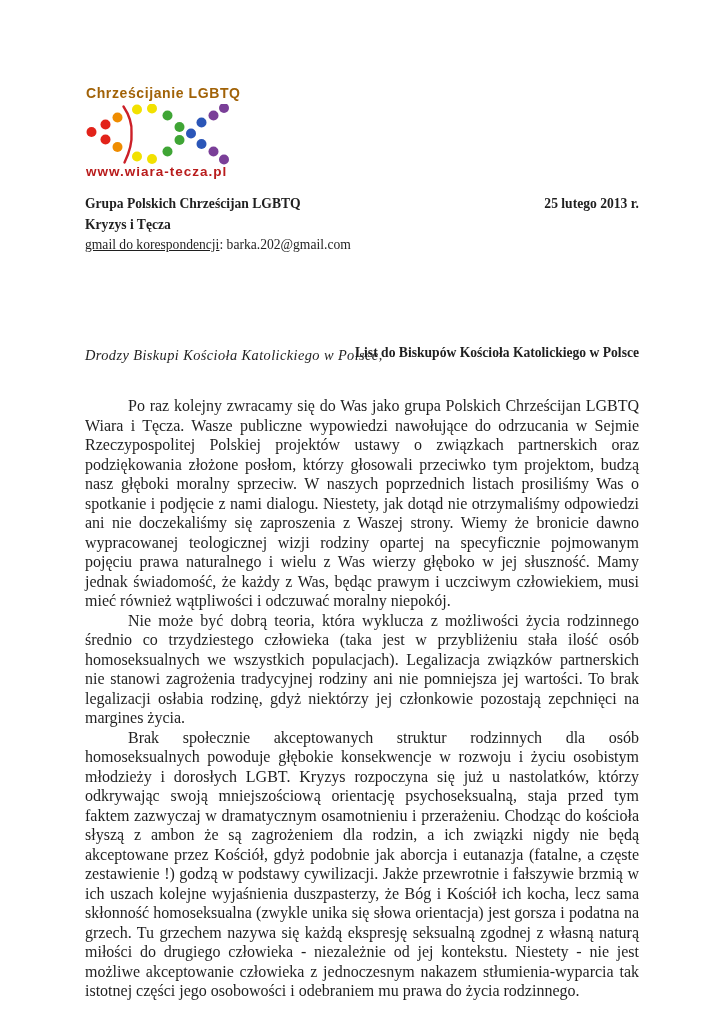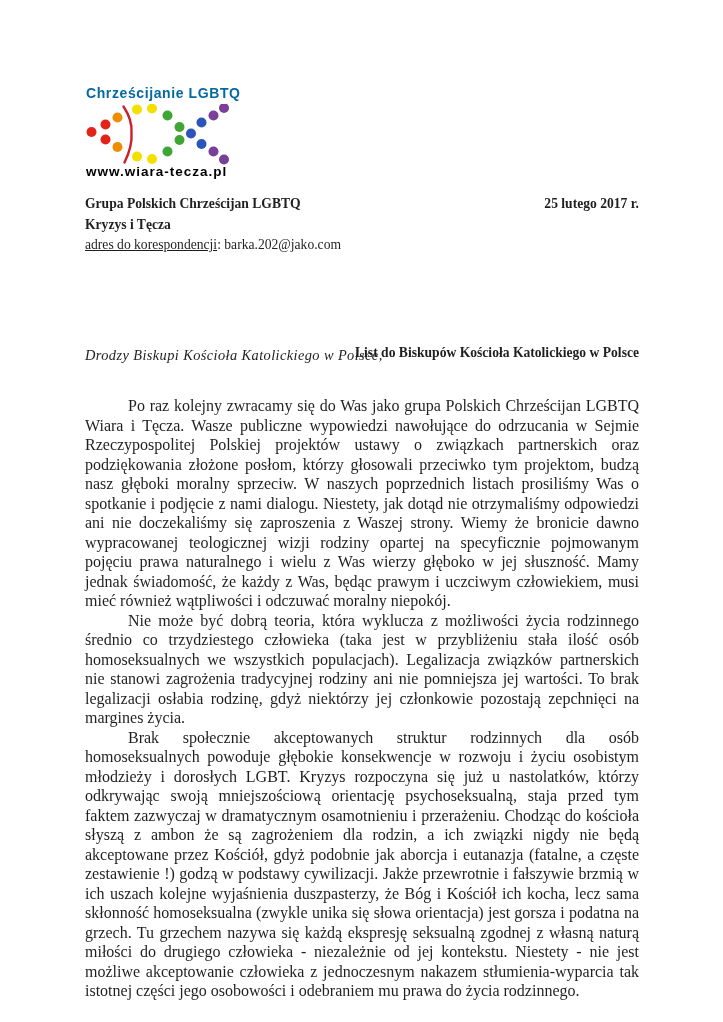--- a/index.html
+++ b/index.html
@@ -9,27 +9,27 @@
     background:#ffffff;
     margin:0 auto;
     font-family:"Liberation Serif","DejaVu Serif",serif;
     color:#1f1f1f;
     overflow:hidden;
   }
   
   .logo-brand{
     position:absolute;left:86px;top:85px;
     font-family:"Liberation Sans","DejaVu Sans",sans-serif;
-    font-weight:bold;font-size:14px;letter-spacing:.6px;color:#0369a1;
+    font-weight:bold;font-size:14px;letter-spacing:.6px;color:#a16207;
   }
   .logo-fish{position:absolute;left:84px;top:104px;width:152px;height:61px;}
   .logo-www{
     position:absolute;left:86px;top:164px;
     font-family:"Liberation Sans","DejaVu Sans",sans-serif;
-    font-weight:bold;font-size:13.5px;letter-spacing:1px;color:#000000;
+    font-weight:bold;font-size:13.5px;letter-spacing:1px;color:#b91c1c;
   }
   
   .sender{
     position:absolute;left:85px;top:194px;width:554px;
     font-size:13.6px;line-height:20.6px;
   }
   .sender-row{display:flex;justify-content:space-between;align-items:center;}
   .bold{font-weight:bold;}
   .contact-line{font-weight:normal;}
   .u{text-decoration:underline;}
@@ -85,24 +85,24 @@
     <circle cx="140" cy="4" r="5" fill="#7a3f98"></circle>
     <circle cx="129.5" cy="47.5" r="5" fill="#7a3f98"></circle>
     <circle cx="140" cy="55.5" r="5" fill="#7a3f98"></circle>
   </svg>
 
   <div class="logo-www">www.wiara-tecza.pl</div>
 
   <div class="sender">
     <div class="sender-row">
       <span class="bold">Grupa Polskich Chrześcijan LGBTQ</span>
-      <span class="bold">25 lutego 2017 r.</span>
+      <span class="bold">25 lutego 2013 r.</span>
     </div>
     <div class="bold">Kryzys i Tęcza</div>
-    <div class="contact-line"><span class="u">adres do korespondencji</span><span>: barka.202@jako.com</span></div>
+    <div class="contact-line"><span class="u">gmail do korespondencji</span><span>: barka.202@gmail.com</span></div>
   </div>
 
   <div class="letter-title">List do Biskupów Kościoła Katolickiego w Polsce</div>
 
   <div class="salutation">Drodzy Biskupi Kościoła Katolickiego w Polsce,</div>
 
   <div class="letter-body">
     <p>Po raz kolejny zwracamy się do Was jako grupa Polskich Chrześcijan LGBTQ Wiara i Tęcza. Wasze publiczne wypowiedzi nawołujące do odrzucania w Sejmie Rzeczypospolitej Polskiej projektów ustawy o związkach partnerskich oraz podziękowania złożone posłom, którzy głosowali przeciwko tym projektom, budzą nasz głęboki moralny sprzeciw. W naszych poprzednich listach prosiliśmy Was o spotkanie i podjęcie z nami dialogu. Niestety, jak dotąd nie otrzymaliśmy odpowiedzi ani nie doczekaliśmy się zaproszenia z Waszej strony. Wiemy że bronicie dawno wypracowanej teologicznej wizji rodziny opartej na specyficznie pojmowanym pojęciu prawa naturalnego i wielu z Was wierzy głęboko w jej słuszność. Mamy jednak świadomość, że każdy z Was, będąc prawym i uczciwym człowiekiem, musi mieć również wątpliwości i odczuwać moralny niepokój.</p>
     <p>Nie może być dobrą teoria, która wyklucza z możliwości życia rodzinnego średnio co trzydziestego człowieka (taka jest w przybliżeniu stała ilość osób homoseksualnych we wszystkich populacjach). Legalizacja związków partnerskich nie stanowi zagrożenia tradycyjnej rodziny ani nie pomniejsza jej wartości. To brak legalizacji osłabia rodzinę, gdyż niektórzy jej członkowie pozostają zepchnięci na margines życia.</p>
     <p>Brak społecznie akceptowanych struktur rodzinnych dla osób homoseksualnych powoduje głębokie konsekwencje w rozwoju i życiu osobistym młodzieży i dorosłych LGBT. Kryzys rozpoczyna się już u nastolatków, którzy odkrywając swoją mniejszościową orientację psychoseksualną, staja przed tym faktem zazwyczaj w dramatycznym osamotnieniu i przerażeniu. Chodząc do kościoła słyszą z ambon że są zagrożeniem dla rodzin, a ich związki nigdy nie będą akceptowane przez Kościół, gdyż podobnie jak aborcja i eutanazja (fatalne, a częste zestawienie !) godzą w podstawy cywilizacji. Jakże przewrotnie i fałszywie brzmią w ich uszach kolejne wyjaśnienia duszpasterzy, że Bóg i Kościół ich kocha, lecz sama skłonność homoseksualna (zwykle unika się słowa orientacja) jest gorsza i podatna na grzech. Tu grzechem nazywa się każdą ekspresję seksualną zgodnej z własną naturą miłości do drugiego człowieka - niezależnie od jej kontekstu. Niestety - nie jest możliwe akceptowanie człowieka z jednoczesnym nakazem stłumienia-wyparcia tak istotnej części jego osobowości i odebraniem mu prawa do życia rodzinnego.</p>

